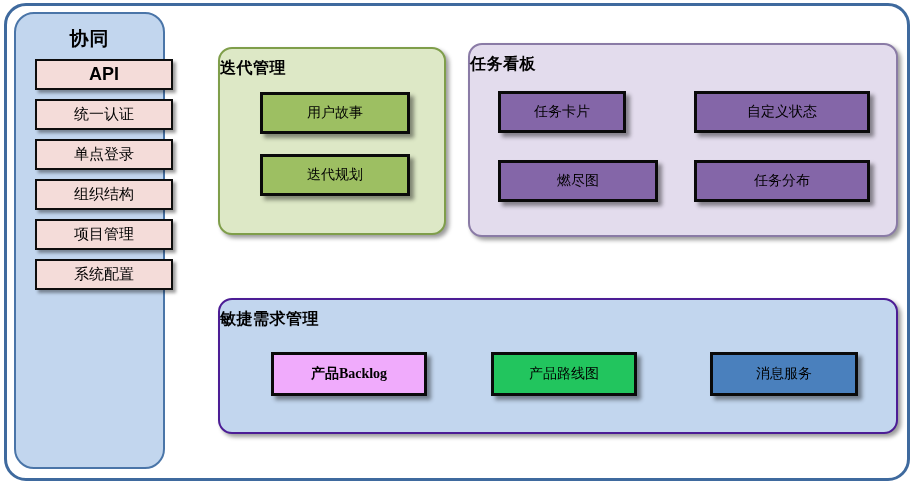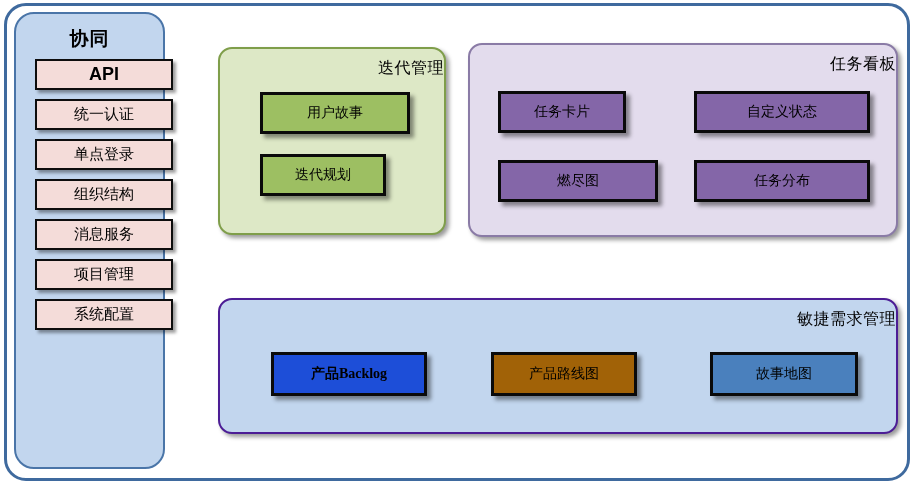--- a/index.html
+++ b/index.html
@@ -86,23 +86,23 @@
     position: absolute;
     box-sizing: border-box;
     border-radius: 14px;
     box-shadow: 3px 3px 4px rgba(0,0,0,0.40);
   }
   .group-title {
     position: absolute;
     left: 0;
     top: 9px;
     width: 100%;
-    text-align: right;
+    text-align: left;
     font-size: 16px;
-    font-weight: normal;
+    font-weight: bold;
     color: #000000;
     letter-spacing: 0.5px;
   }
   .node-box {
     position: absolute;
     box-sizing: border-box;
     border: 3px solid #0a0a0a;
     display: flex;
     align-items: center;
     justify-content: center;
@@ -119,21 +119,21 @@
   
   #panel-iteration {
     left: 218px;
     top: 47px;
     width: 228px;
     height: 188px;
     background: #dde8c6;
     border: 2px solid #7f9e4a;
   }
   #box-user-story   { left: 40px; top: 43px;  width: 150px; height: 42px; background: #9dbf62; }
-  #box-iter-plan    { left: 40px; top: 105px; width: 126px; height: 42px; background: #9dbf62; }
+  #box-iter-plan    { left: 40px; top: 105px; width: 150px; height: 42px; background: #9dbf62; }
 
   
   #panel-taskboard {
     left: 468px;
     top: 43px;
     width: 430px;
     height: 194px;
     background: #e3dced;
     border: 2px solid #8a7ba6;
   }
@@ -144,38 +144,37 @@
 
   
   #panel-agile {
     left: 218px;
     top: 298px;
     width: 680px;
     height: 136px;
     background: #c2d6ee;
     border: 2px solid #4c1d95;
   }
-  #box-backlog  { left: 51px;  top: 52px; width: 156px; height: 44px; background: #1d4ed8; }
-  #box-roadmap  { left: 271px; top: 52px; width: 146px; height: 44px; background: #a16207; }
+  #box-backlog  { left: 51px;  top: 52px; width: 156px; height: 44px; background: #f0abfc; }
+  #box-roadmap  { left: 271px; top: 52px; width: 146px; height: 44px; background: #22c55e; }
   #box-storymap { left: 490px; top: 52px; width: 148px; height: 44px; background: #4a80bd; }
 </style>
 </head>
 <body>
 
 <div id="canvas">
   <div id="outer-frame"></div>
 
   <div id="sidebar-panel">
     <div id="sidebar-title">协同</div>
     <div class="sidebar-items">
       <div class="side-box bold-label">API</div>
       <div class="side-box">统一认证</div>
       <div class="side-box">单点登录</div>
       <div class="side-box">组织结构</div>
-      <div class="side-box">消息服务</div>
       <div class="side-box">项目管理</div>
       <div class="side-box">系统配置</div>
     </div>
   </div>
 
   <div class="group-panel" id="panel-iteration">
     <div class="group-title">迭代管理</div>
     <div class="node-box" id="box-user-story">用户故事</div>
     <div class="node-box" id="box-iter-plan">迭代规划</div>
   </div>
@@ -185,15 +184,15 @@
     <div class="node-box" id="box-task-card">任务卡片</div>
     <div class="node-box" id="box-custom-state">自定义状态</div>
     <div class="node-box" id="box-burndown">燃尽图</div>
     <div class="node-box" id="box-task-dist">任务分布</div>
   </div>
 
   <div class="group-panel" id="panel-agile">
     <div class="group-title">敏捷需求管理</div>
     <div class="node-box mixed-label" id="box-backlog">产品Backlog</div>
     <div class="node-box" id="box-roadmap">产品路线图</div>
-    <div class="node-box" id="box-storymap">故事地图</div>
+    <div class="node-box" id="box-storymap">消息服务</div>
   </div>
 </div>
 
 </body></html>

